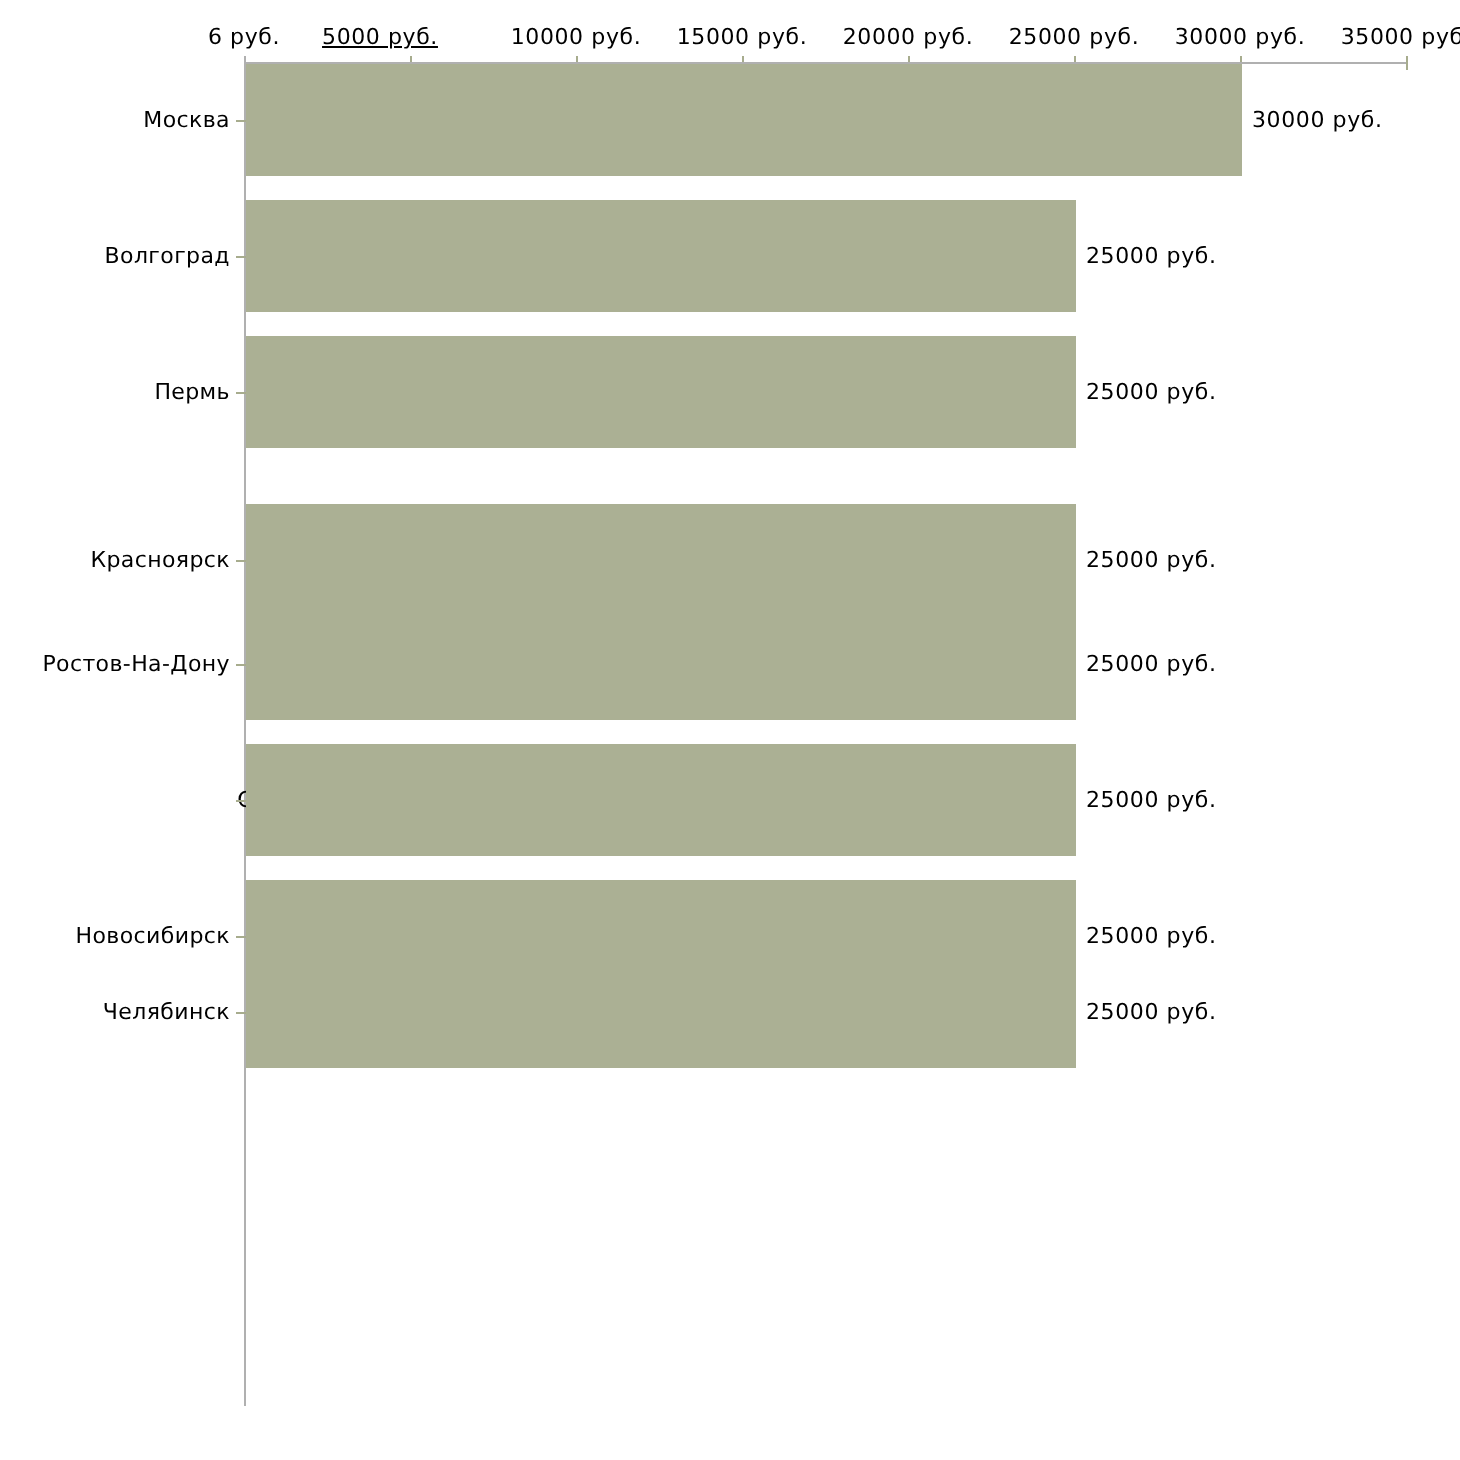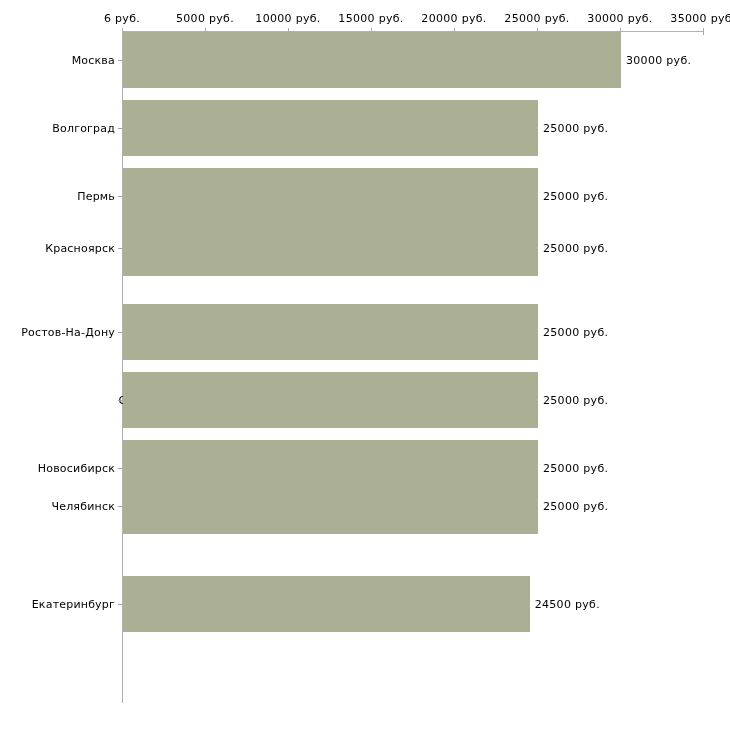--- a/index.html
+++ b/index.html
@@ -129,21 +129,21 @@
   }
 </style>
 </head>
 <body>
 
 <div id="chart-root">
 
   <div class="axis-labels" id="x-axis-labels">
       <div class="tick-label" style="left: 122px;">6 руб.</div>
       <div class="tick-mark first" style="left: 122px;"></div>
-      <div class="tick-label" style="left: 205px;">5000 руб.</div>
+      <div class="tick-label" style="left: 190px; text-decoration: underline;">5000 руб.</div>
       <div class="tick-mark" style="left: 205px;"></div>
       <div class="tick-label" style="left: 288px;">10000 руб.</div>
       <div class="tick-mark" style="left: 288px;"></div>
       <div class="tick-label" style="left: 371px;">15000 руб.</div>
       <div class="tick-mark" style="left: 371px;"></div>
       <div class="tick-label" style="left: 454px;">20000 руб.</div>
       <div class="tick-mark" style="left: 454px;"></div>
       <div class="tick-label" style="left: 537px;">25000 руб.</div>
       <div class="tick-mark" style="left: 537px;"></div>
       <div class="tick-label" style="left: 620px;">30000 руб.</div>
@@ -166,21 +166,21 @@
         <div class="cat-tick"></div>
         <div class="bar" style="width: 415px; background: rgb(171, 176, 148);"></div>
         <div class="bar-value" style="left: 543px;">25000 руб.</div>
       </div>
       <div class="row" style="top: 168px;">
         <div class="cat-label">Пермь</div>
         <div class="cat-tick"></div>
         <div class="bar" style="width: 415px; background: rgb(171, 176, 148);"></div>
         <div class="bar-value" style="left: 543px;">25000 руб.</div>
       </div>
-      <div class="row" style="top: 220px;">
+      <div class="row" style="top: 252px;">
         <div class="cat-label">Красноярск</div>
         <div class="cat-tick"></div>
         <div class="bar" style="width: 415px; background: rgb(171, 176, 148);"></div>
         <div class="bar-value" style="left: 543px;">25000 руб.</div>
       </div>
       <div class="row" style="top: 304px;">
         <div class="cat-label">Ростов-На-Дону</div>
         <div class="cat-tick"></div>
         <div class="bar" style="width: 415px; background: rgb(171, 176, 148);"></div>
         <div class="bar-value" style="left: 543px;">25000 руб.</div>
@@ -196,21 +196,15 @@
         <div class="cat-tick"></div>
         <div class="bar" style="width: 415px; background: rgb(171, 176, 148);"></div>
         <div class="bar-value" style="left: 543px;">25000 руб.</div>
       </div>
       <div class="row" style="top: 478px;">
         <div class="cat-label">Челябинск</div>
         <div class="cat-tick"></div>
         <div class="bar" style="width: 415px; background: rgb(171, 176, 148);"></div>
         <div class="bar-value" style="left: 543px;">25000 руб.</div>
       </div>
-      <div class="row" style="top: 576px;">
-        <div class="cat-label">Екатеринбург</div>
-        <div class="cat-tick"></div>
-        <div class="bar" style="width: 406.7px; background: rgb(171, 176, 148);"></div>
-        <div class="bar-value" style="left: 534.7px;">24500 руб.</div>
-      </div>
     </div>
 
 </div>
 
 </body></html>

